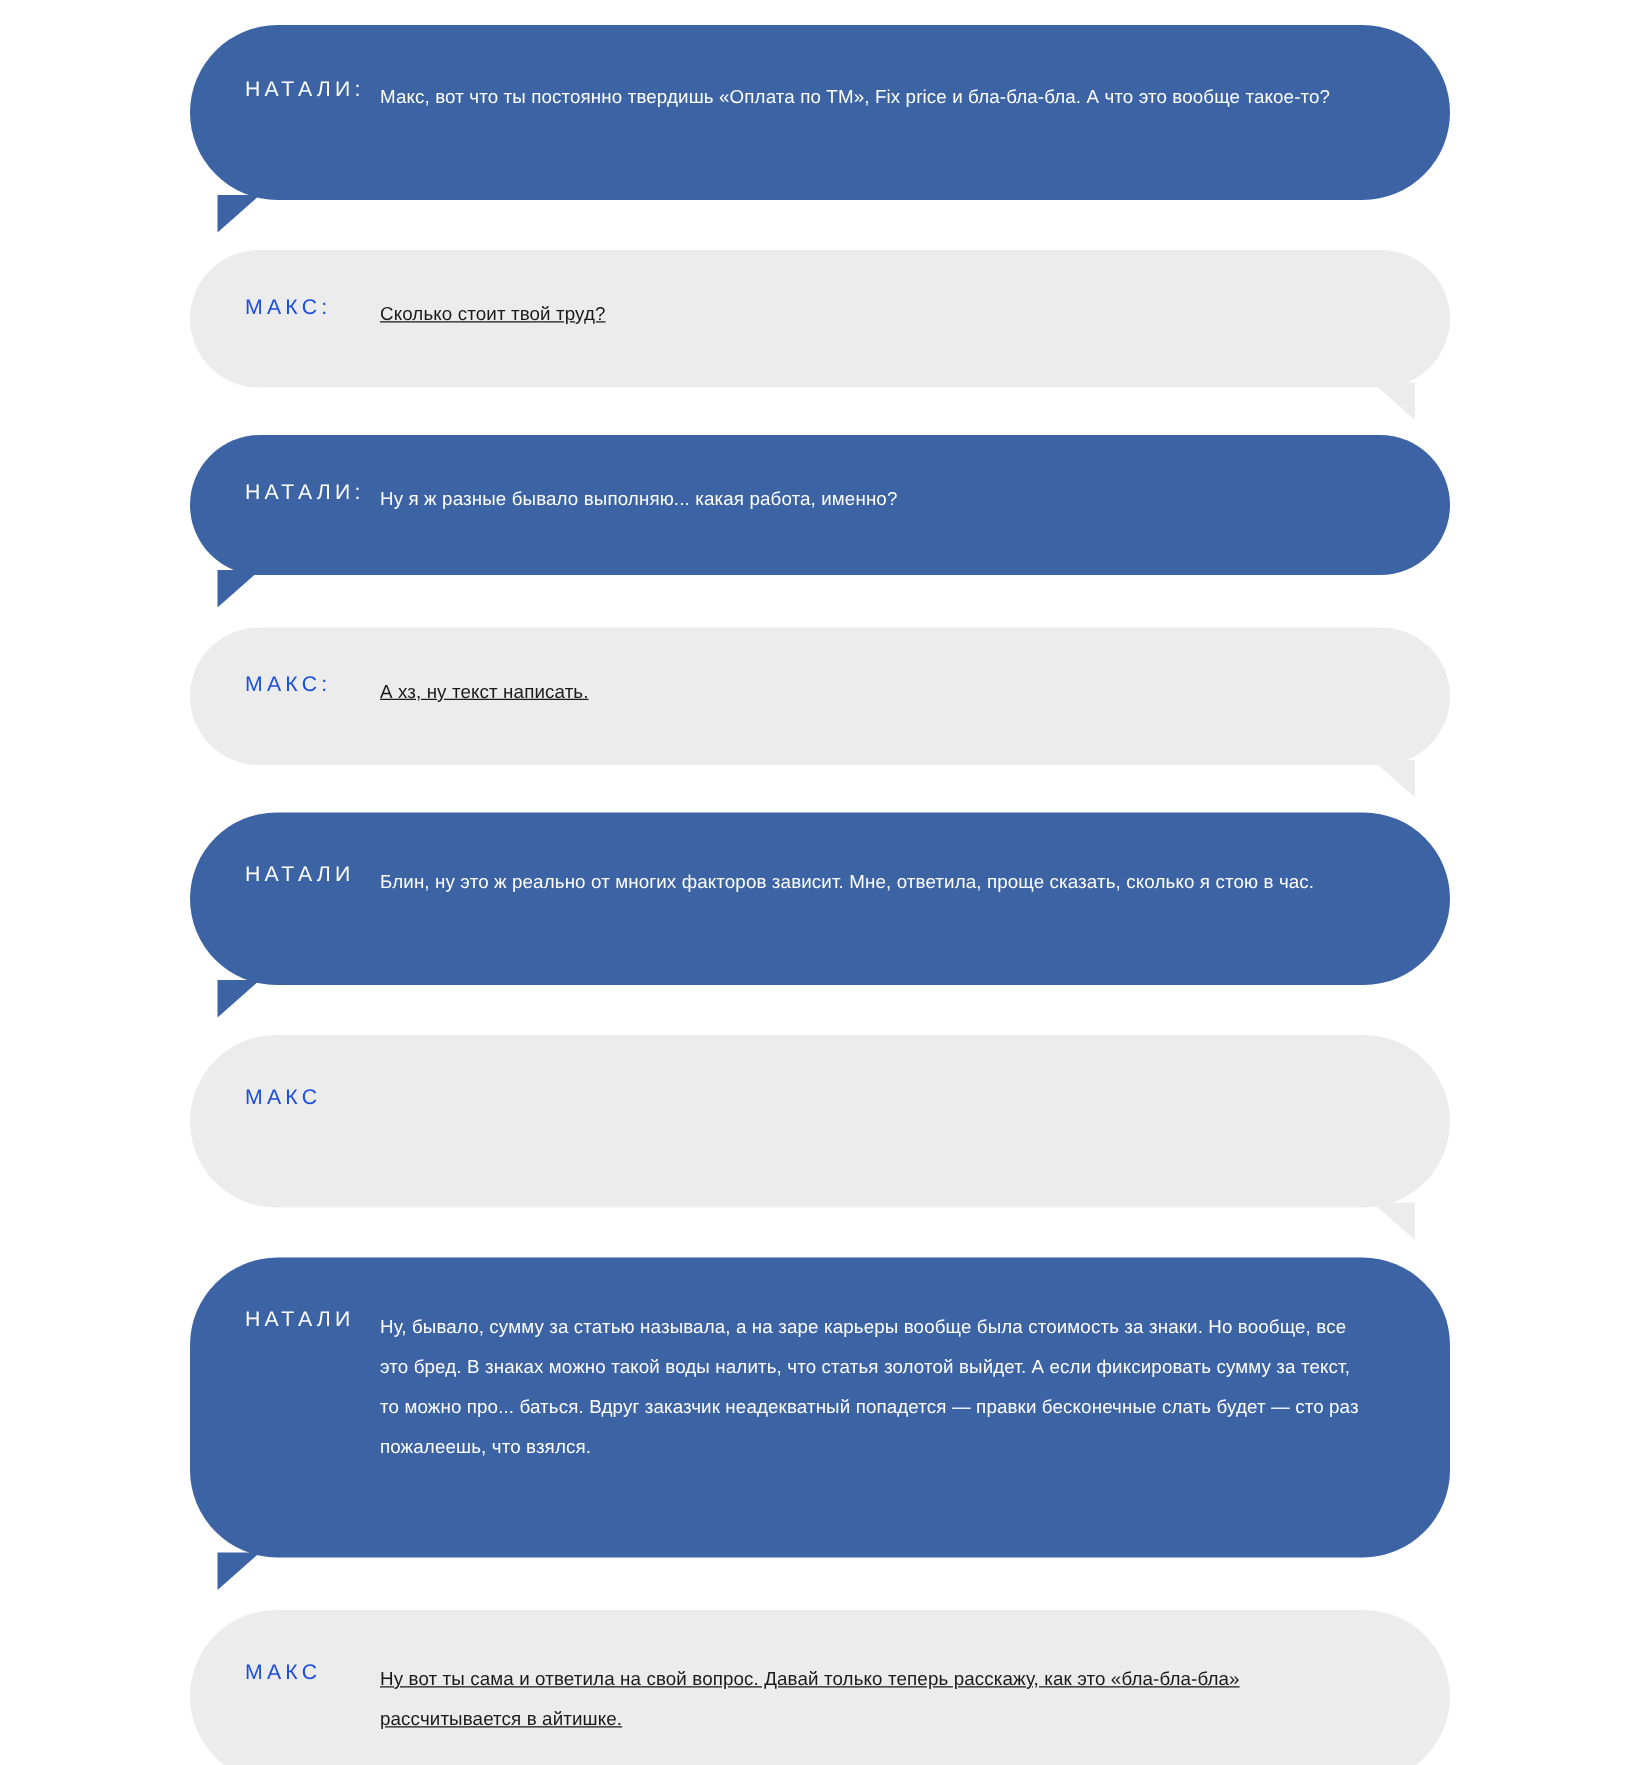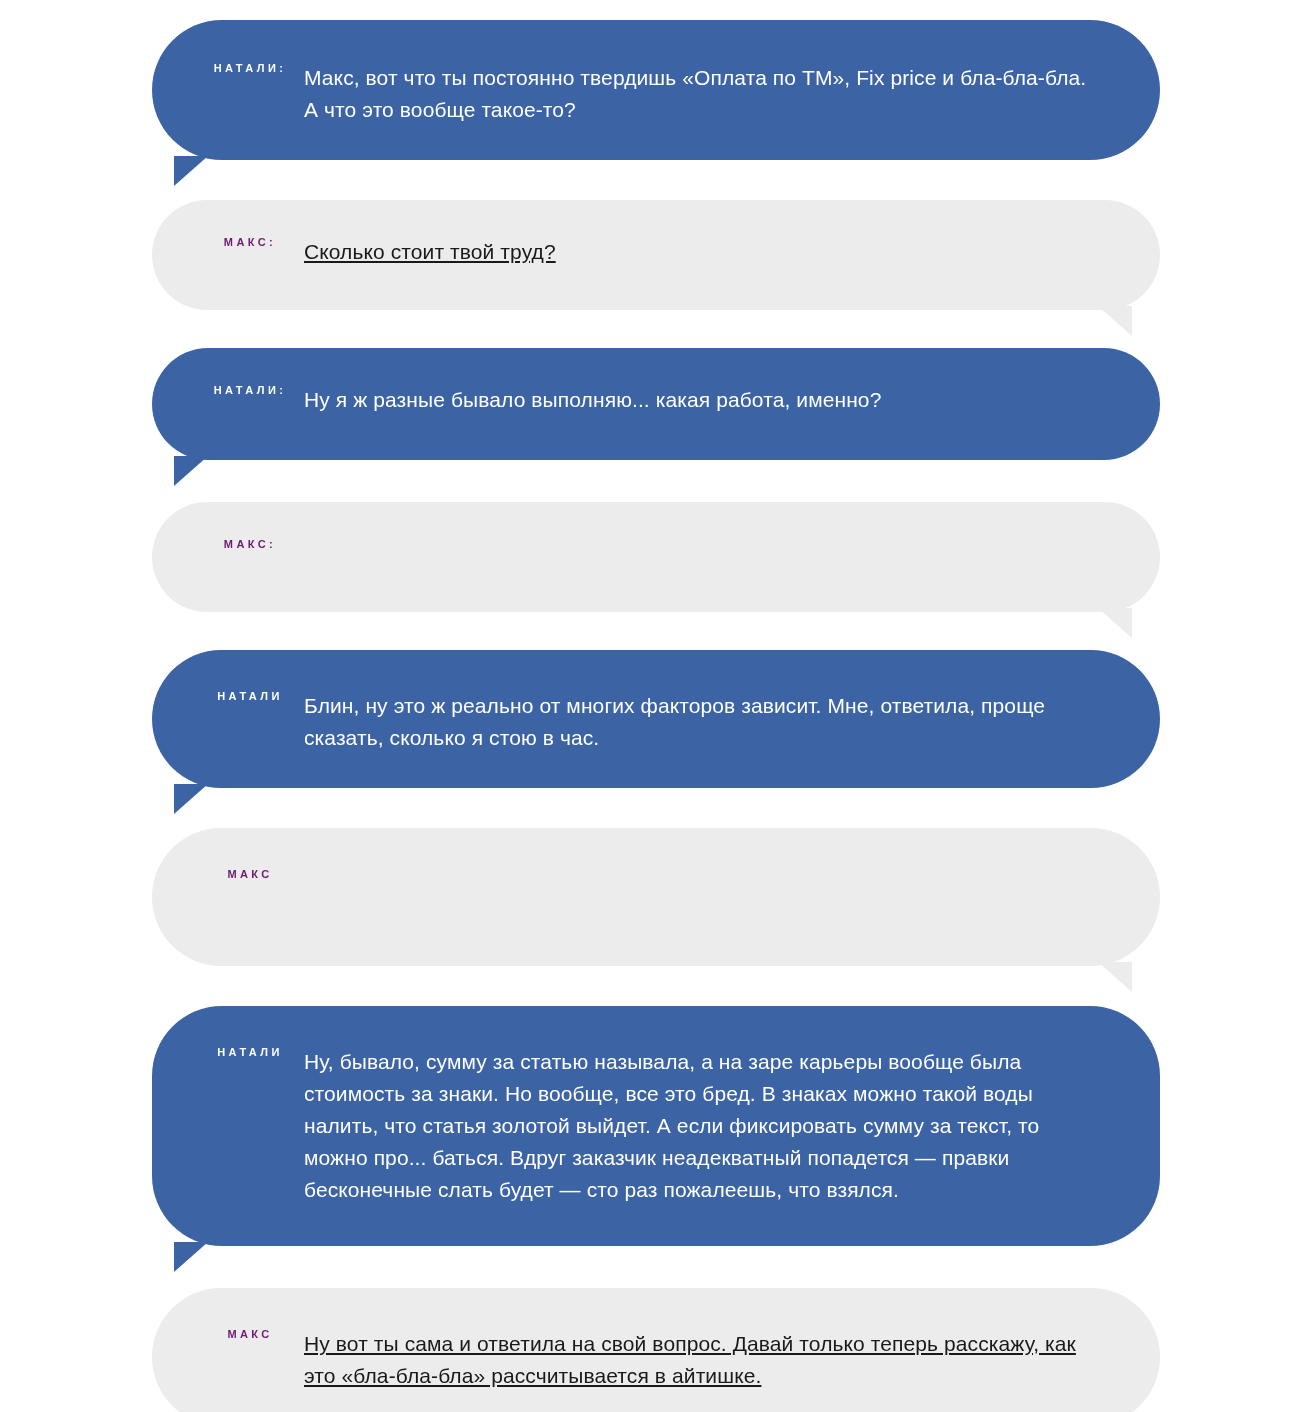--- a/index.html
+++ b/index.html
@@ -66,35 +66,34 @@
     border-right: 0 solid transparent;
     border-top: 30px solid #ececec;
     border-left: 34px solid transparent;
   }
 
   .speaker {
     flex: 0 0 auto;
     width: 152px;
     padding-left: 44px;
     box-sizing: border-box;
-    font-size: 11px;
-    font-weight: bold;
+    font-size: 17px;
+    font-weight: normal;
     letter-spacing: 3.4px;
     text-transform: uppercase;
     white-space: nowrap;
     line-height: 1.2;
-    text-align: center;
   }
   .bubble.blue .speaker { color: #ffffff; }
-  .bubble.gray .speaker { color: #701a75; }
+  .bubble.gray .speaker { color: #1d4ed8; }
 
   .msg-text {
     flex: 1 1 auto;
     padding-right: 70px;
-    font-size: 21px;
+    font-size: 15px;
     line-height: 32px;
     letter-spacing: 0.1px;
   }
   .bubble.blue .msg-text { color: #ffffff; }
   .bubble.gray .msg-text { color: #1a1a1a; text-decoration: underline; }
 
   
   .bubble-inner {
     display: flex;
     align-items: flex-start;
@@ -133,20 +132,21 @@
         <div class="msg-text">Ну я ж разные бывало выполняю... какая работа, именно?</div>
       </div>
     </div>
   </div>
 
   <div class="message-row" style="margin-bottom: 38px;">
     <div class="bubble gray" style="height: 110px;">
       <span class="tail"></span>
       <div class="bubble-inner" style="padding-top: 36px;">
         <div class="speaker">МАКС:</div>
+        <div class="msg-text">А хз, ну текст написать.</div>
       </div>
     </div>
   </div>
 
   <div class="message-row" style="margin-bottom: 40px;">
     <div class="bubble blue" style="height: 138px;">
       <span class="tail"></span>
       <div class="bubble-inner" style="padding-top: 40px;">
         <div class="speaker">НАТАЛИ</div>
         <div class="msg-text">Блин, ну это ж реально от многих факторов зависит. Мне, ответила, проще сказать, сколько я стою в час.</div>

